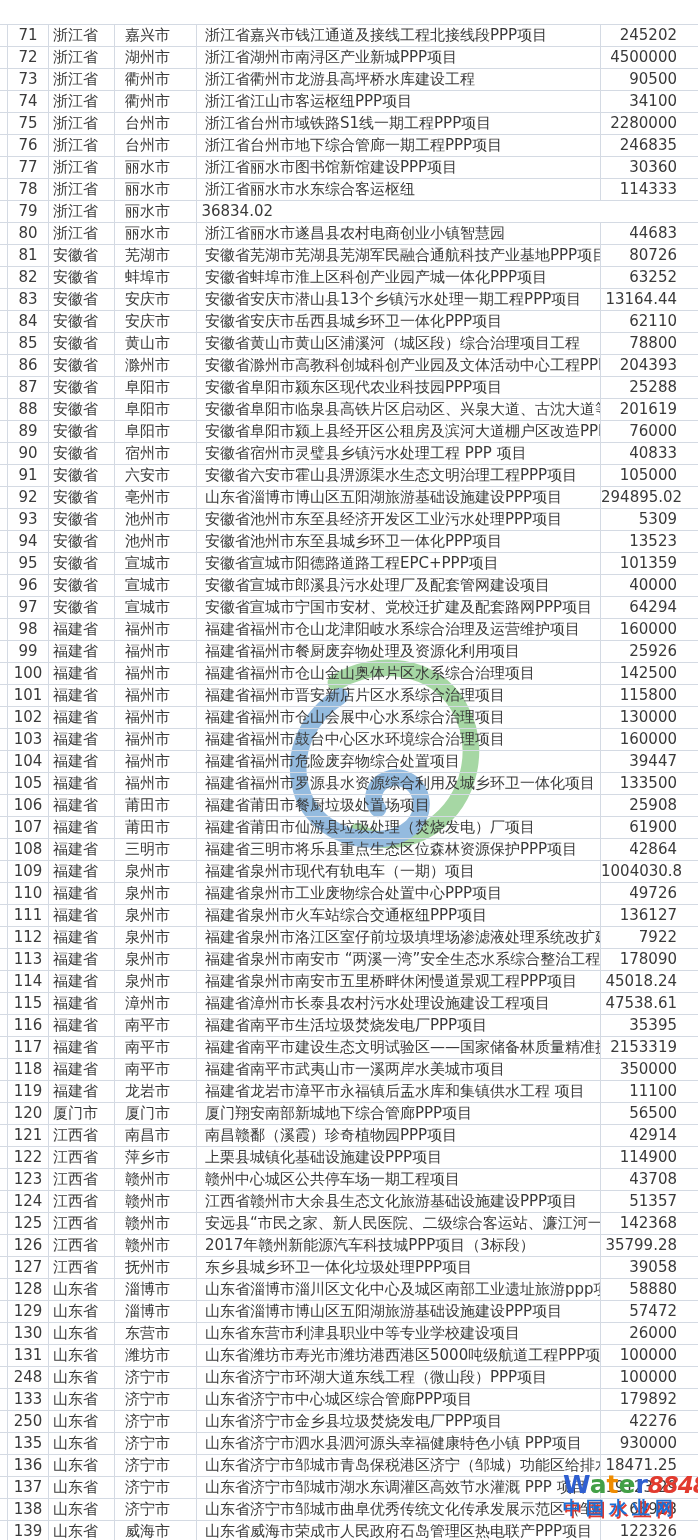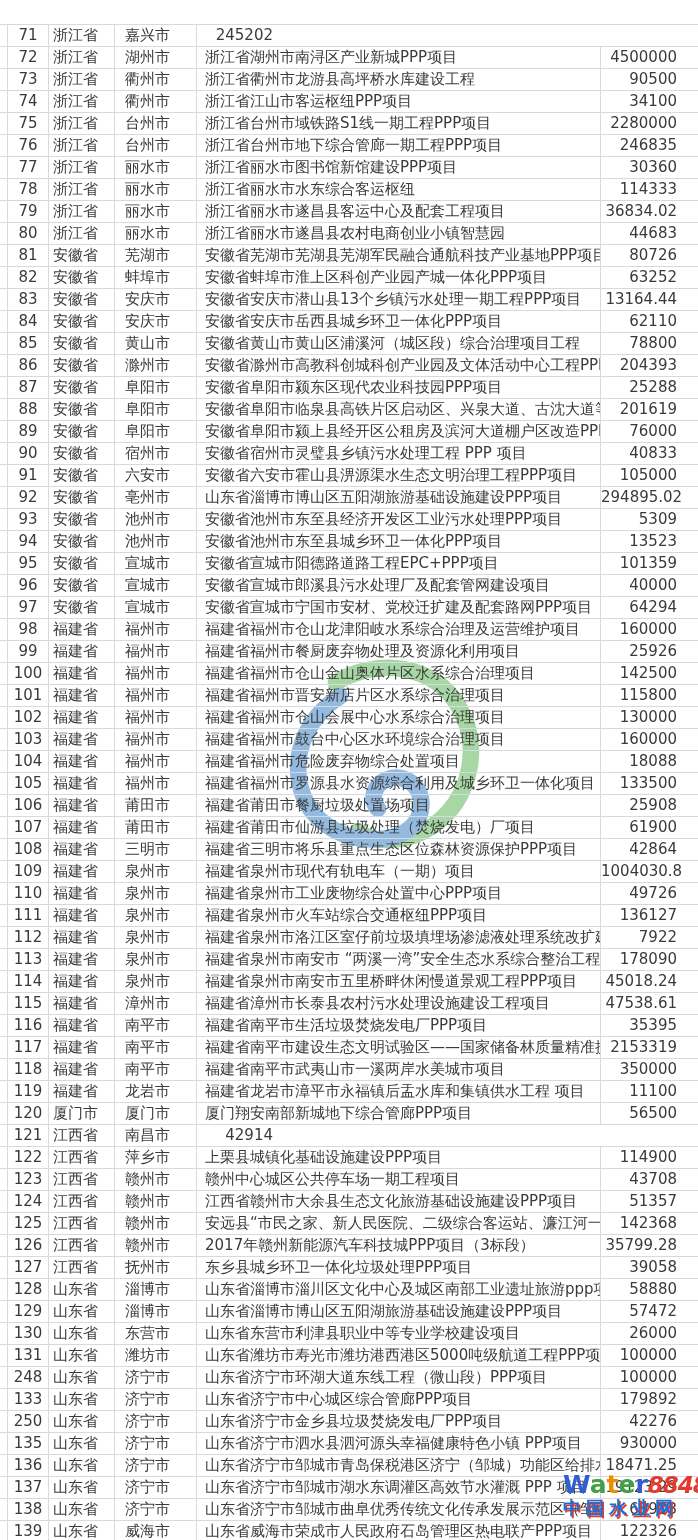--- a/index.html
+++ b/index.html
@@ -40,20 +40,21 @@
     </g>
   </svg>
 </div>
 
 <div id="ppp-table">
     <div class="row">
       <div class="cell c-stub"></div>
       <div class="cell c-num">71</div>
       <div class="cell c-prov">浙江省</div>
       <div class="cell c-city">嘉兴市</div>
+      <div class="cell c-proj">浙江省嘉兴市钱江通道及接线工程北接线段PPP项目</div>
       <div class="cell c-amt">245202</div>
     </div>
     <div class="row">
       <div class="cell c-stub"></div>
       <div class="cell c-num">72</div>
       <div class="cell c-prov">浙江省</div>
       <div class="cell c-city">湖州市</div>
       <div class="cell c-proj">浙江省湖州市南浔区产业新城PPP项目</div>
       <div class="cell c-amt">4500000</div>
     </div>
@@ -103,21 +104,20 @@
       <div class="cell c-prov">浙江省</div>
       <div class="cell c-city">丽水市</div>
       <div class="cell c-proj">浙江省丽水市水东综合客运枢纽</div>
       <div class="cell c-amt">114333</div>
     </div>
     <div class="row">
       <div class="cell c-stub"></div>
       <div class="cell c-num">79</div>
       <div class="cell c-prov">浙江省</div>
       <div class="cell c-city">丽水市</div>
-      <div class="cell c-proj">浙江省丽水市遂昌县客运中心及配套工程项目</div>
       <div class="cell c-amt">36834.02</div>
     </div>
     <div class="row">
       <div class="cell c-stub"></div>
       <div class="cell c-num">80</div>
       <div class="cell c-prov">浙江省</div>
       <div class="cell c-city">丽水市</div>
       <div class="cell c-proj">浙江省丽水市遂昌县农村电商创业小镇智慧园</div>
       <div class="cell c-amt">44683</div>
     </div>
@@ -304,21 +304,21 @@
       <div class="cell c-city">福州市</div>
       <div class="cell c-proj">福建省福州市鼓台中心区水环境综合治理项目</div>
       <div class="cell c-amt">160000</div>
     </div>
     <div class="row">
       <div class="cell c-stub"></div>
       <div class="cell c-num">104</div>
       <div class="cell c-prov">福建省</div>
       <div class="cell c-city">福州市</div>
       <div class="cell c-proj">福建省福州市危险废弃物综合处置项目</div>
-      <div class="cell c-amt">18088</div>
+      <div class="cell c-amt">39447</div>
     </div>
     <div class="row">
       <div class="cell c-stub"></div>
       <div class="cell c-num">105</div>
       <div class="cell c-prov">福建省</div>
       <div class="cell c-city">福州市</div>
       <div class="cell c-proj">福建省福州市罗源县水资源综合利用及城乡环卫一体化项目</div>
       <div class="cell c-amt">133500</div>
     </div>
     <div class="row">
@@ -439,20 +439,21 @@
       <div class="cell c-prov">厦门市</div>
       <div class="cell c-city">厦门市</div>
       <div class="cell c-proj">厦门翔安南部新城地下综合管廊PPP项目</div>
       <div class="cell c-amt">56500</div>
     </div>
     <div class="row">
       <div class="cell c-stub"></div>
       <div class="cell c-num">121</div>
       <div class="cell c-prov">江西省</div>
       <div class="cell c-city">南昌市</div>
+      <div class="cell c-proj">南昌赣鄱（溪霞）珍奇植物园PPP项目</div>
       <div class="cell c-amt">42914</div>
     </div>
     <div class="row">
       <div class="cell c-stub"></div>
       <div class="cell c-num">122</div>
       <div class="cell c-prov">江西省</div>
       <div class="cell c-city">萍乡市</div>
       <div class="cell c-proj">上栗县城镇化基础设施建设PPP项目</div>
       <div class="cell c-amt">114900</div>
     </div>

